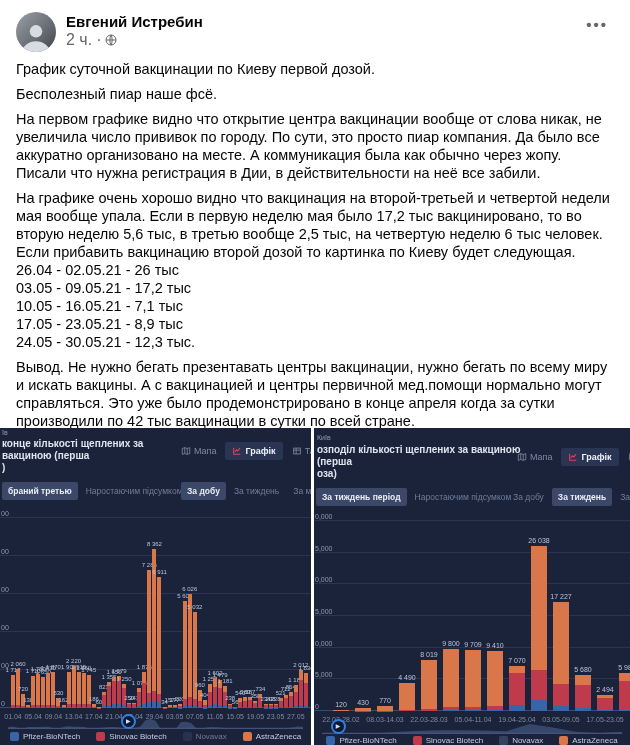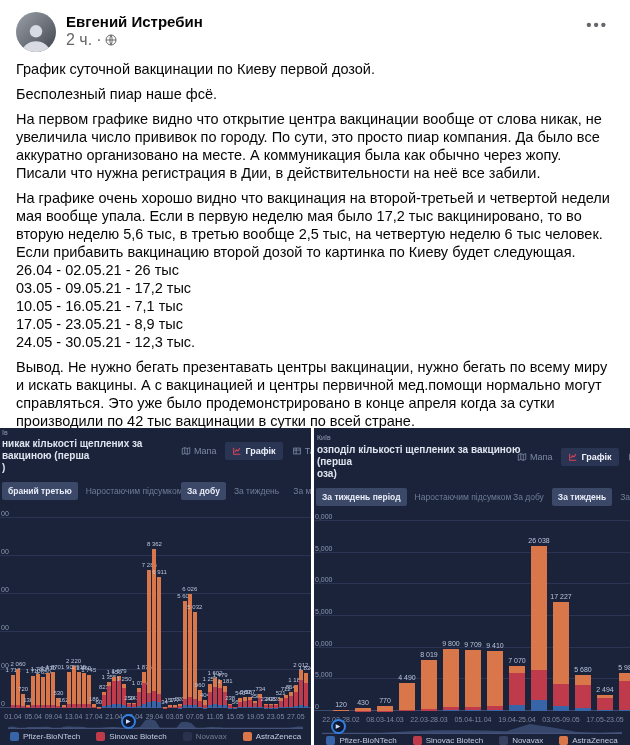--- a/index.html
+++ b/index.html
@@ -84,21 +84,21 @@
 03.05 - 09.05.21 - 17,2 тыс
 10.05 - 16.05.21 - 7,1 тыс
 17.05 - 23.05.21 - 8,9 тыс
 24.05 - 30.05.21 - 12,3 тыс.</p>
   <p>Вывод. Не нужно бегать презентавать центры вакцинации, нужно бегать по всему миру и искать вакцины. А с вакцинацией и центры первичной мед.помощи нормально могут справляться. Это уже было продемонстрировано в конце апреля когда за сутки производили по 42 тыс вакцинации в сутки по всей стране.</p>
 </div>
 
 <div class="attachment">
   <div class="panel" id="panel-left">
       <div class="region" style="top: 1px; left: 2px;">їв</div>
-      <div class="ptitle" style="top: 10px; left: 2px; width: 190px;">никак кількості щеплених за вакциною (перша
+      <div class="ptitle" style="top: 10px; left: 2px; width: 190px;">конце кількості щеплених за вакциною (перша
 )</div>
       <div class="tabs" style="top: 14px; left: 174px;">
         <div class="tab">
           <span class="ticon">
             <svg width="10" height="10" viewBox="0 0 24 24" fill="none" stroke="#7e89a6" stroke-width="2">
               <path d="M9 4 3 6v14l6-2 6 2 6-2V4l-6 2-6-2z"></path>
               <path d="M9 4v14M15 6v14"></path>
             </svg>
           </span>
           <span>Мапа</span>

